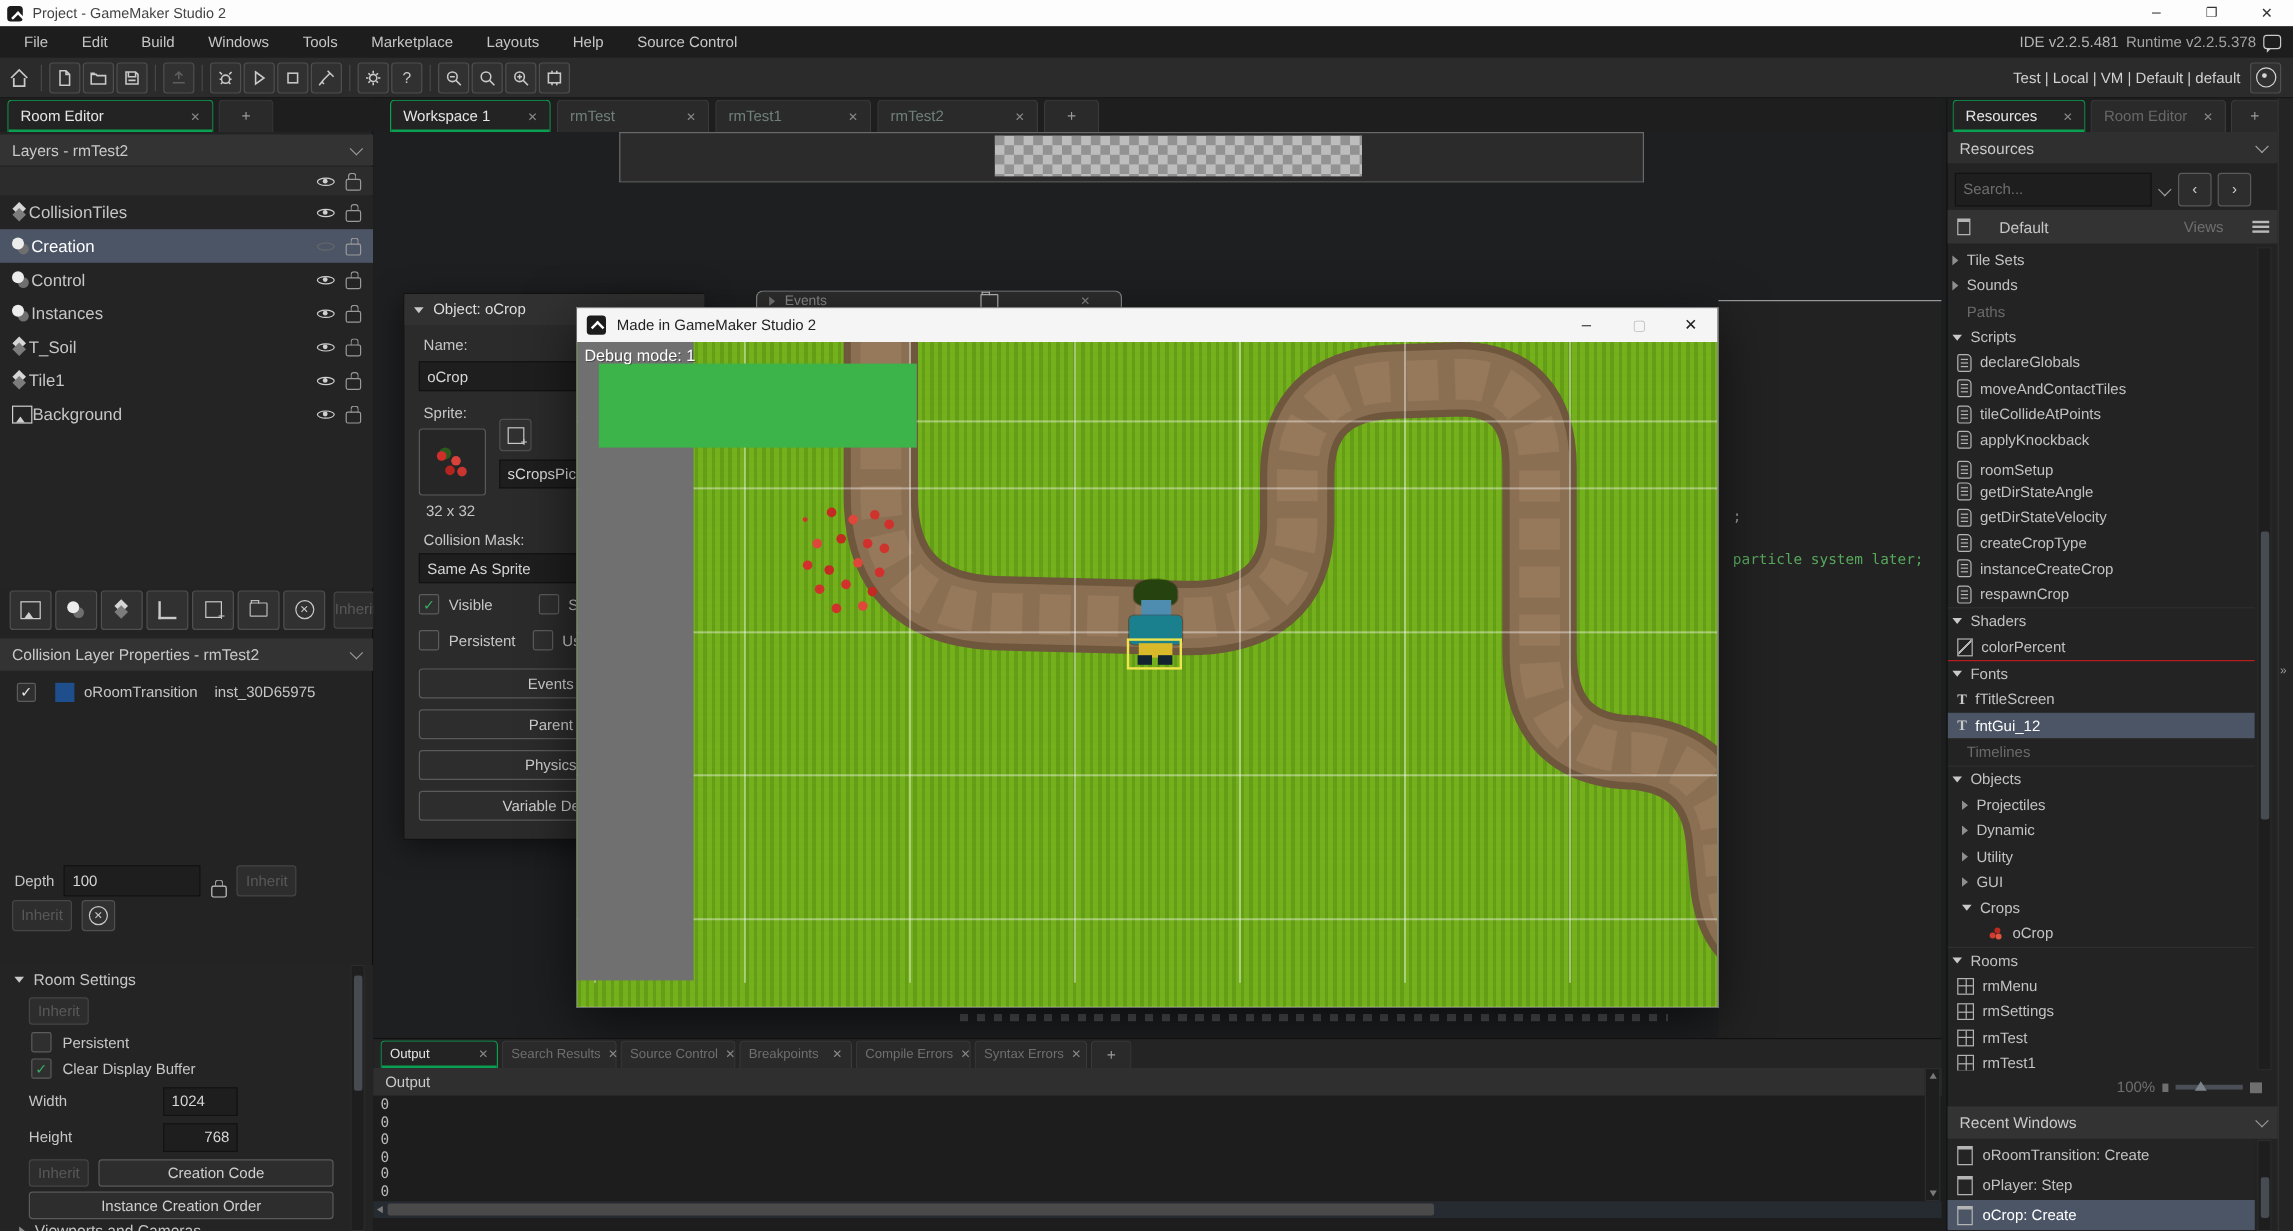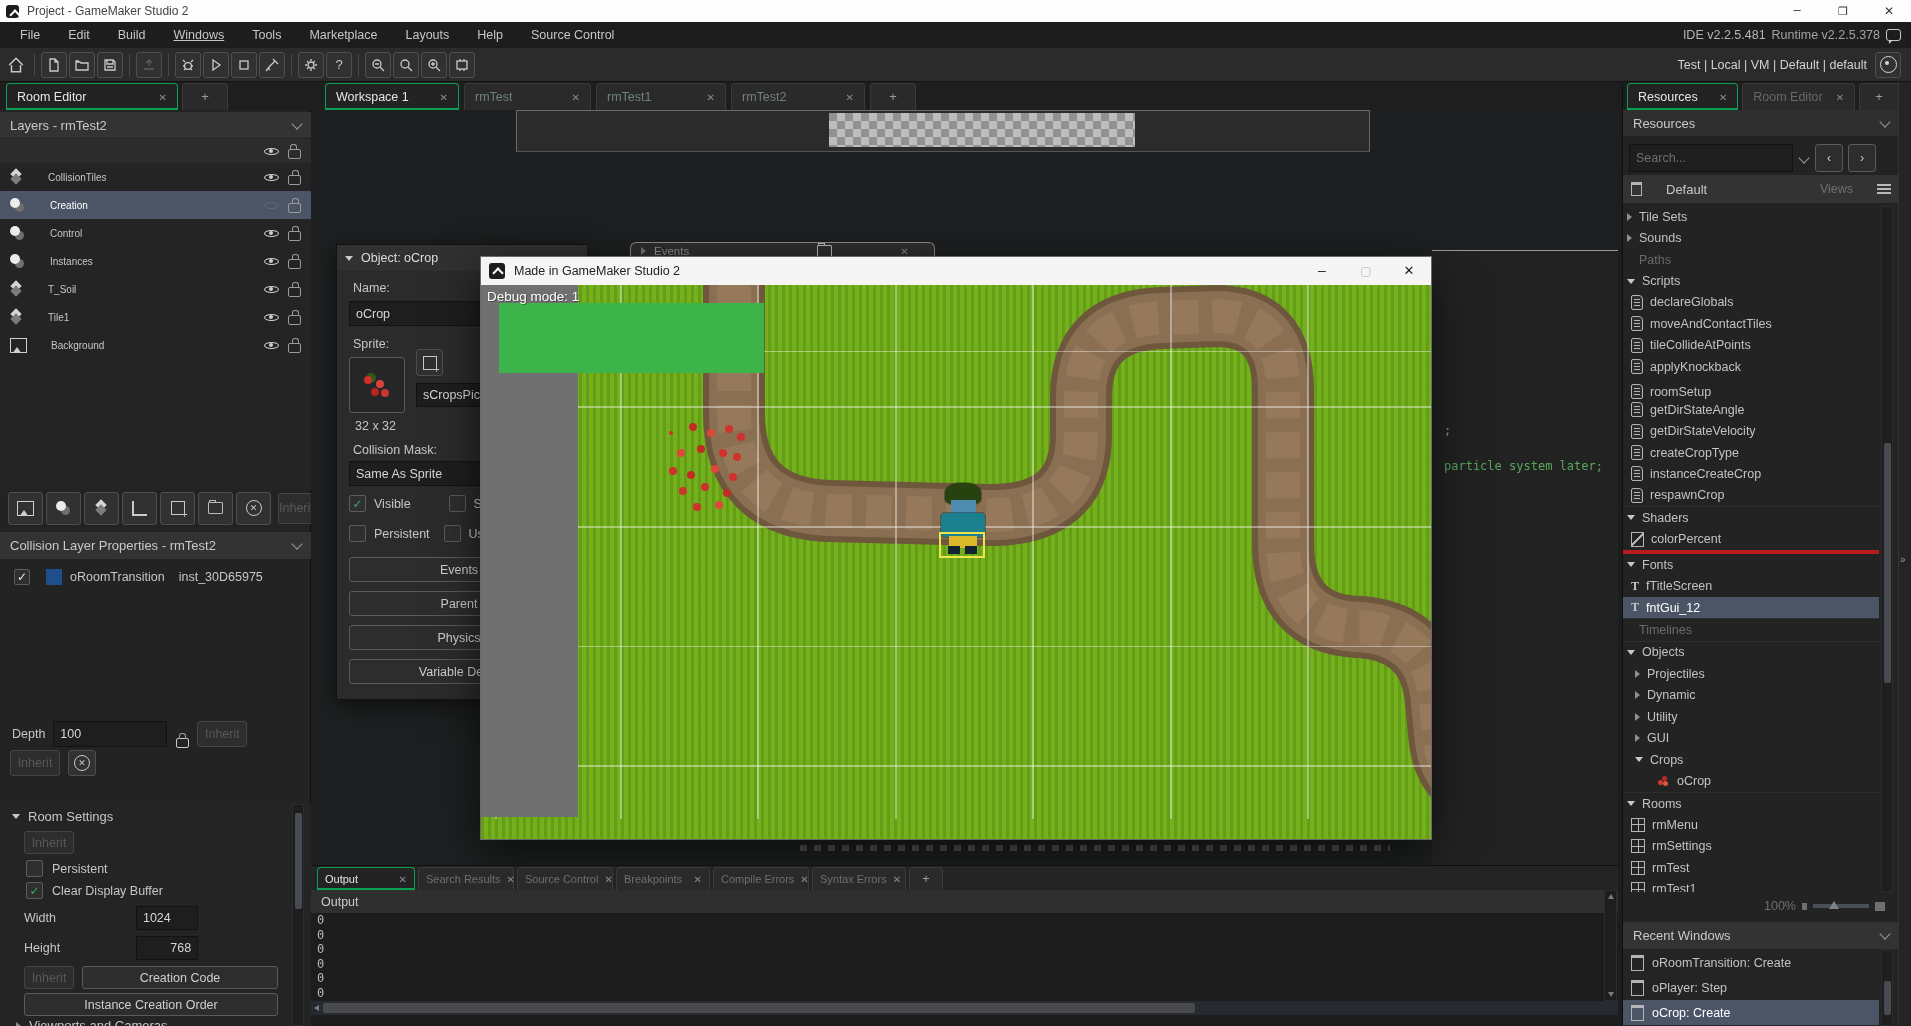--- a/index.html
+++ b/index.html
@@ -68,21 +68,21 @@
   .ic-circx{width:14px;height:14px;border:1.5px solid #c9c9c9;border-radius:50%;display:flex;align-items:center;justify-content:center;color:#c9c9c9;font-size:9px;flex:0 0 auto;}
   .ic-circx::after{content:"✕";}
   
   .tbtn{width:24px;height:24px;background:#313131;border:1px solid #4f4f4f;border-radius:3px;display:flex;align-items:center;justify-content:center;flex:0 0 auto;}
   .tbtn svg{stroke:#c9c9c9;fill:none;stroke-width:1.3;}
   .tbtn.dis svg{stroke:#5e5e5e;}
   .tsep{width:1px;height:22px;background:#474747;margin:0 6px;flex:0 0 auto;}
   
   .trow{flex:0 0 21.45px;display:flex;align-items:center;gap:7px;padding-left:4px;font-size:12.5px;color:#c2c2c2;white-space:nowrap;}
   .trow.sel{background:#4b5566;color:#fff;}
-  .lrow{height:28px;display:flex;align-items:center;gap:24px;padding:0 10px;font-size:10px;color:#c6c6c6;}
+  .lrow{height:28px;display:flex;align-items:center;gap:0;padding:0 10px;font-size:14px;color:#c6c6c6;}
   .lrow.sel{background:#4b5566;color:#fff;}
   .rrow{height:25px;display:flex;align-items:center;gap:8px;padding-left:8px;font-size:12.5px;color:#c2c2c2;}
   .rrow.sel{background:#4b5566;color:#fff;}
   
   .sb{background:#1e1e1e;border:1px solid #2c2c2c;}
   .sbt{background:#474c52;border-radius:2px;}
   
   .grass{background-color:#74b01c;background-image:
     repeating-linear-gradient(90deg,rgba(35,80,0,.20) 0 3px,rgba(0,0,0,0) 3px 7px),
     repeating-linear-gradient(0deg,rgba(120,180,30,.25) 0 2px,rgba(0,0,0,0) 2px 6px);}
@@ -104,21 +104,21 @@
     <span style="font-size:12px;color:#444;">Project - GameMaker Studio 2</span>
     <span class="r" style="left:1775px;top:0;width:44px;height:22px;text-align:center;color:#333;font-size:13px;line-height:20px;">–</span>
     <span class="r" style="left:1821px;top:0;width:44px;height:22px;text-align:center;color:#333;font-size:11px;line-height:22px;">❐</span>
     <span class="r" style="left:1867px;top:0;width:44px;height:22px;text-align:center;color:#333;font-size:12px;line-height:22px;">✕</span>
   </div>
 
   <div class="r flex" style="left:0;top:22px;width:1911px;height:26px;background:#1d1d1d;padding-left:6px;">
     <span class="txt" style="padding:0 14px;">File</span>
     <span class="txt" style="padding:0 14px;">Edit</span>
     <span class="txt" style="padding:0 14px;">Build</span>
-    <span class="txt" style="padding:0 14px;text-decoration:underline;">Windows</span>
+    <span class="txt" style="padding:0 14px;">Windows</span>
     <span class="txt" style="padding:0 14px;">Tools</span>
     <span class="txt" style="padding:0 14px;">Marketplace</span>
     <span class="txt" style="padding:0 14px;">Layouts</span>
     <span class="txt" style="padding:0 14px;">Help</span>
     <span class="txt" style="padding:0 14px;">Source Control</span>
     <span class="flex" style="margin-left:auto;gap:6px;padding-right:10px;">
       <span class="txt" style="color:#b5b5b5;">IDE v2.2.5.481</span>
       <span class="txt" style="color:#a3a3a3;">Runtime v2.2.5.378</span>
       <span class="ic-chat"></span>
     </span>
@@ -648,21 +648,21 @@
           <span>respawnCrop</span>
         </div>
       <div class="trow" style="border-top:1px solid #2e2e2e;">
           <span class="ar-d"></span>
           <span>Shaders</span>
         </div>
       <div class="trow" style="padding-left:8px;">
           <span class="ic-shader"></span>
           <span>colorPercent</span>
         </div>
-      <div class="trow" style="border-top:4px solid #b91c1c;text-align:right;">
+      <div class="trow" style="border-top:1px solid #b91c1c;text-align:right;">
           <span class="ar-d"></span>
           <span>Fonts</span>
         </div>
       <div class="trow" style="padding-left:8px;">
           <span class="ic-font"></span>
           <span>fTitleScreen</span>
         </div>
       <div class="trow sel" style="padding-left:8px;">
           <span class="ic-font"></span>
           <span>fntGui_12</span>

